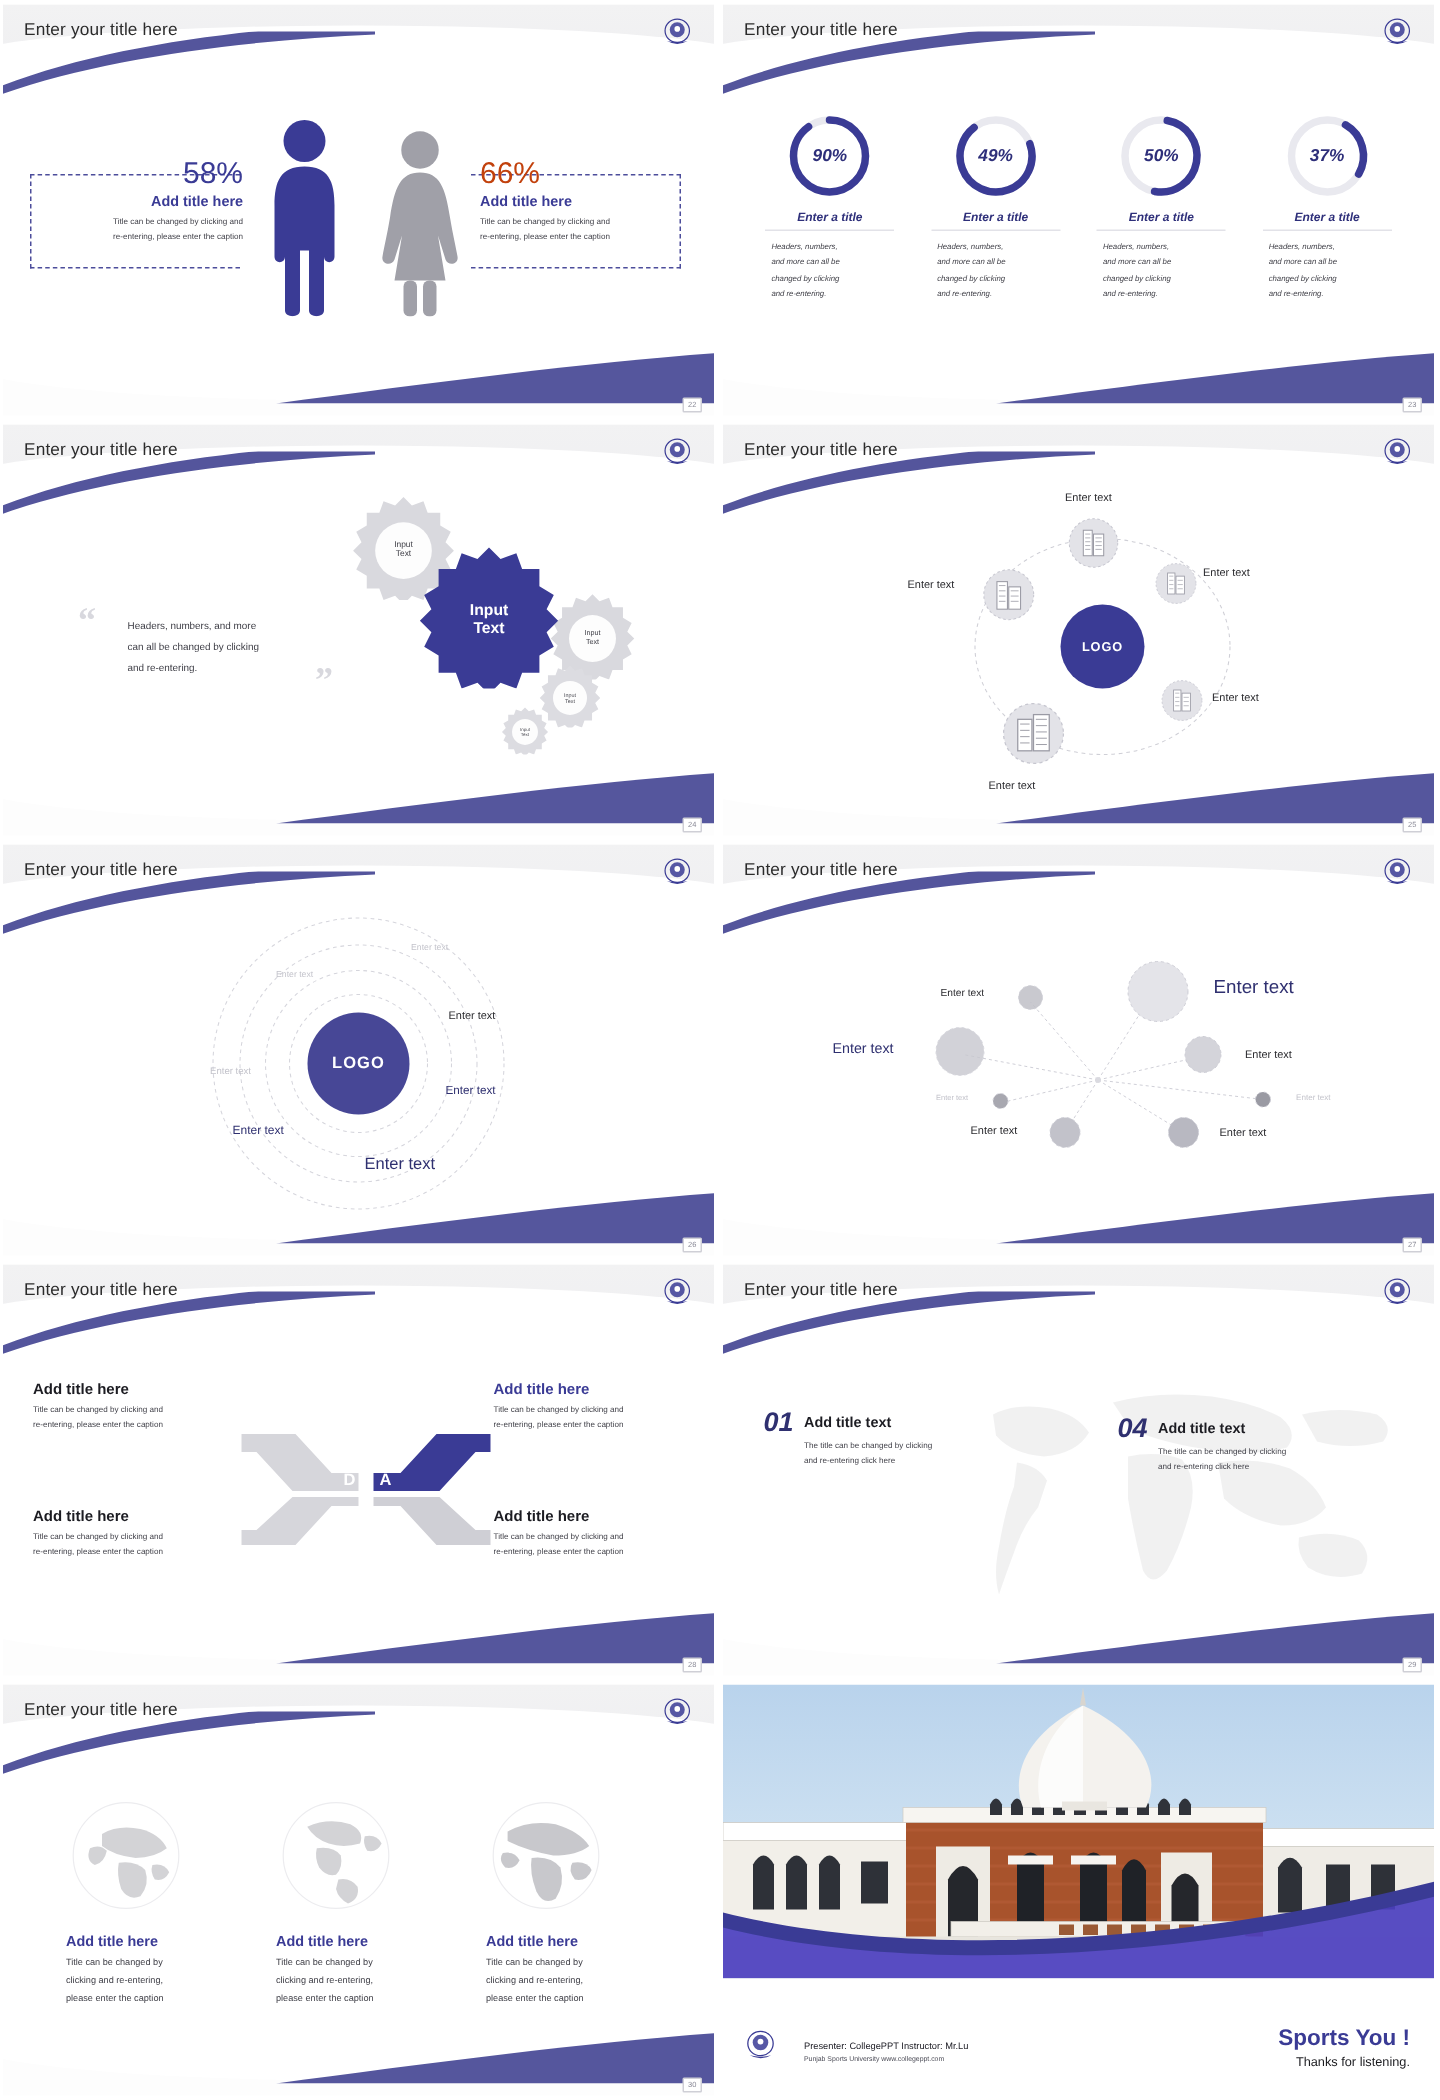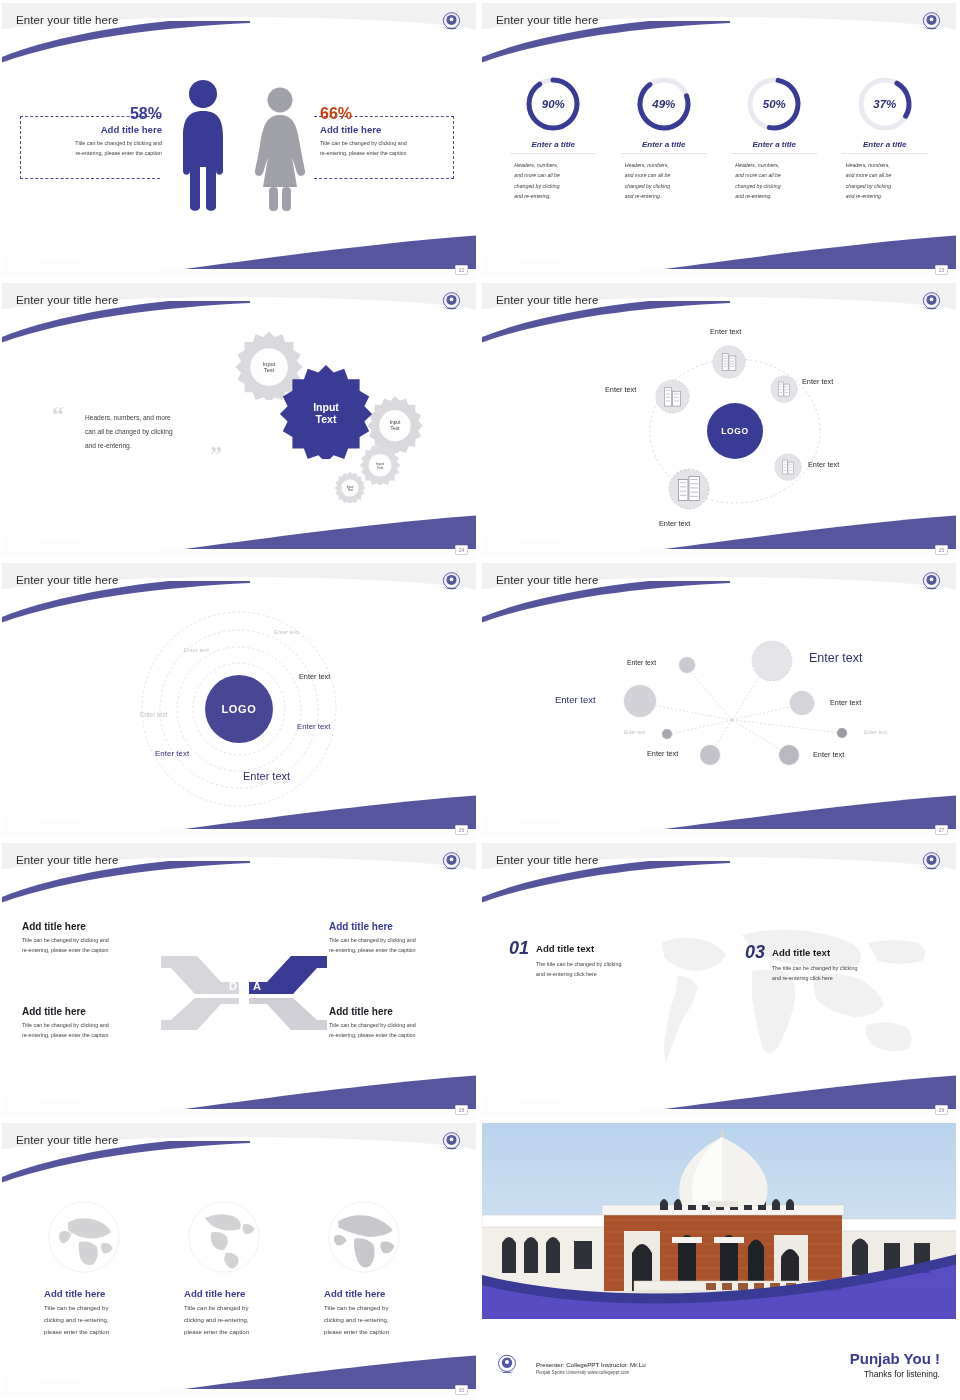--- a/index.html
+++ b/index.html
@@ -25,21 +25,21 @@
            border:1px solid #cfcfd6; border-radius:1px; font-size:5px; color:#8a8a97;
            display:flex; align-items:center; justify-content:center; background:#fff; }
   .content { position:absolute; inset:0; }
 
   .navy { color:#3a3b95; }
   .gray { color:#c2410c; }
   .h-add { font-size:9.6px; font-weight:bold; color:#3a3b95; }
   .cap { font-size:5.4px; color:#3e3e46; line-height:1.85; }
 
   
-  .s1-pct { font-size:16px; font-weight:bold; }
+  .s1-pct { font-size:20px; font-weight:normal; }
   .dashbox { position:absolute; border:1px dashed #4c4d9b; }
   .person { position:absolute; }
 
   
   .donut-wrap { position:absolute; top:72px; display:flex; width:100%;
                 justify-content:space-around; padding:0 16px;font-style:italic; }
   .donut-col { width:86px; text-align:center; }
   .donut { position:relative; width:58px; height:58px; margin:0 auto; }
   .donut svg { display:block; }
   .donut .val { position:absolute; inset:0; display:flex; align-items:center;
@@ -569,21 +569,21 @@
         <div style="position:absolute;left:27px;top:96px;display:flex;align-items:flex-start;">
           <div style="font-size:18px;font-weight:bold;font-style:italic;color:#2f3070;line-height:1;margin-right:7px;">01</div>
           <div style="padding-top:4px;">
             <div style="font-size:9.6px;font-weight:bold;color:#1c1c22;">Add title text</div>
             <div class="cap" style="margin-top:5px;">The title can be changed by clicking</div>
             <div class="cap">and re-entering click here</div>
           </div>
         </div>
 
         <div style="position:absolute;left:263px;top:100px;display:flex;align-items:flex-start;">
-          <div style="font-size:18px;font-weight:bold;font-style:italic;color:#2f3070;line-height:1;margin-right:7px;">03</div>
+          <div style="font-size:18px;font-weight:bold;font-style:italic;color:#2f3070;line-height:1;margin-right:7px;">04</div>
           <div style="padding-top:4px;">
             <div style="font-size:9.6px;font-weight:bold;color:#1c1c22;">Add title text</div>
             <div class="cap" style="margin-top:5px;">The title can be changed by clicking</div>
             <div class="cap">and re-entering click here</div>
           </div>
         </div>
       </div>
       <div class="pgnum">29</div>
     </div>
   </div>
@@ -762,19 +762,19 @@
           <ellipse cx="20" cy="18" rx="8" ry="8" fill="#3a3b95" opacity=".85"></ellipse>
           <path d="M9 31 Q20 37 31 31 Q20 34 9 31Z" fill="#3a3b95"></path>
           <circle cx="20" cy="17" r="3" fill="#fff"></circle>
         </svg>
       </div>
       <div class="presenter">
         <div class="pres-l1">Presenter: CollegePPT    Instructor: Mr.Lu</div>
         <div class="pres-l2">Punjab Sports University      www.collegeppt.com</div>
       </div>
       <div class="thanks">
-        <div class="thanks-main">Punjab You !</div>
+        <div class="thanks-main">Sports You !</div>
         <div class="thanks-sub">Thanks for listening.</div>
       </div>
     </div>
   </div>
 
 </div>
 
 </body></html>

